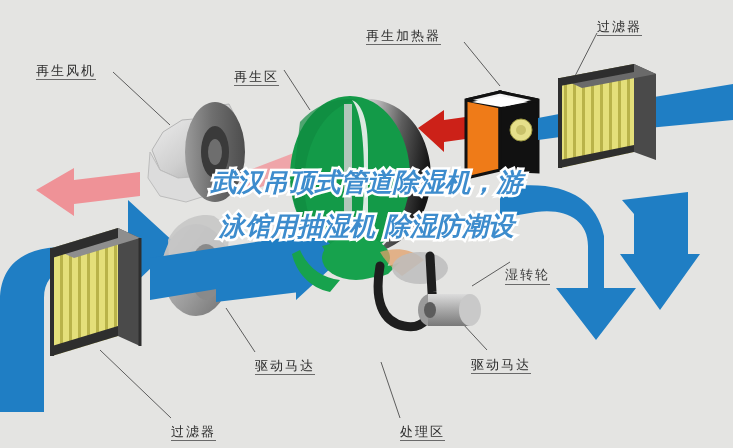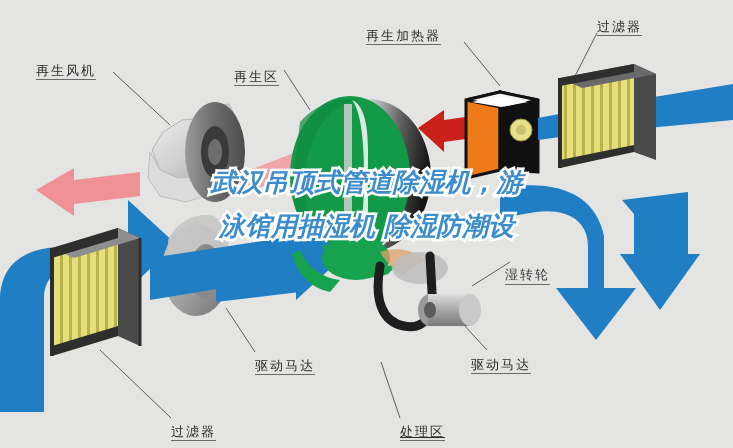--- a/index.html
+++ b/index.html
@@ -241,20 +241,20 @@
   </svg>
 
   <div class="lbl" style="left:36px;top:63px;">再生风机</div>
   <div class="lbl" style="left:234px;top:69px;">再生区</div>
   <div class="lbl" style="left:366px;top:28px;">再生加热器</div>
   <div class="lbl" style="left:597px;top:19px;">过滤器</div>
   <div class="lbl" style="left:505px;top:268px;color:#3a3a3a;font-family:Liberation Mono, monospace;">湿转轮</div>
   <div class="lbl" style="left:255px;top:358px;">驱动马达</div>
   <div class="lbl" style="left:471px;top:357px;">驱动马达</div>
   <div class="lbl" style="left:171px;top:424px;">过滤器</div>
-  <div class="lbl" style="left:400px;top:424px;text-decoration:underline;">处理区</div>
+  <div class="lbl" style="left:400px;top:424px;">处理区</div>
 
   <div id="overlay-text">
     <span class="line">武汉吊顶式管道除湿机，游</span>
     <span class="line">泳馆用抽湿机 除湿防潮设</span>
   </div>
 
 </div>
 
 </body></html>

